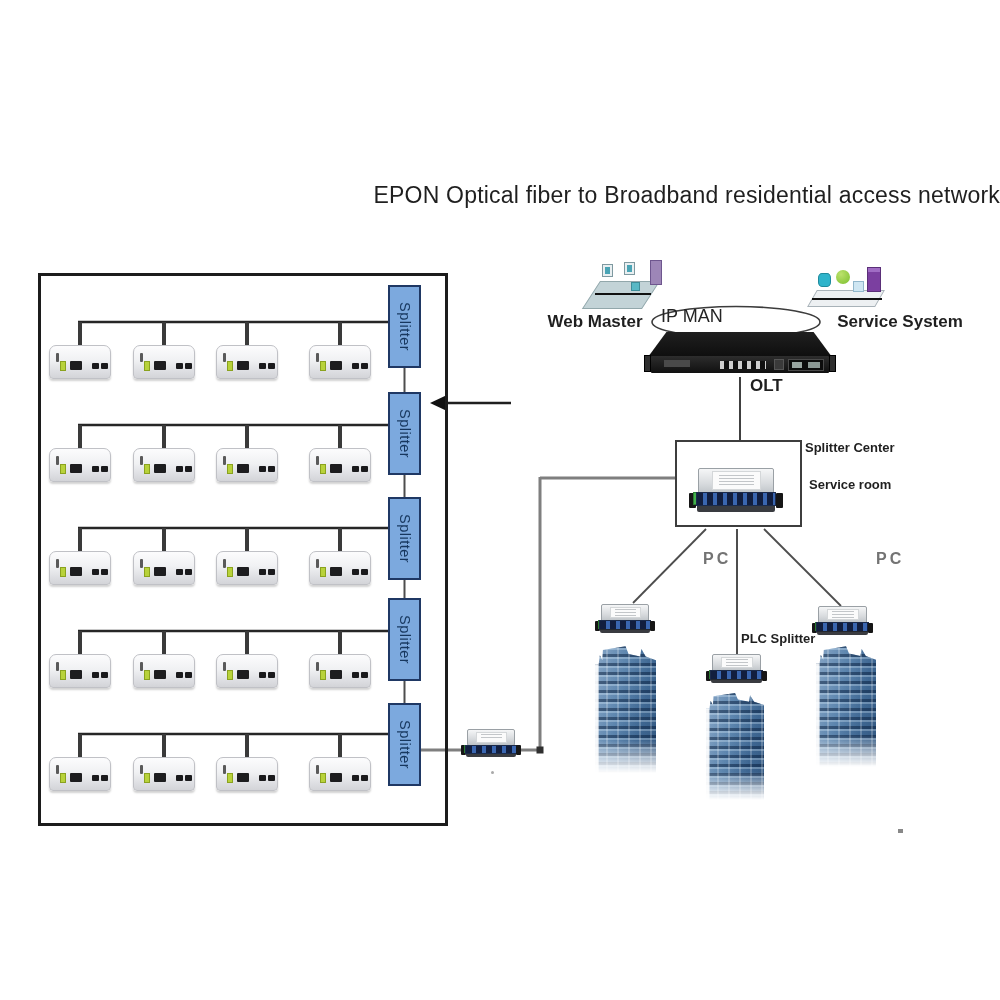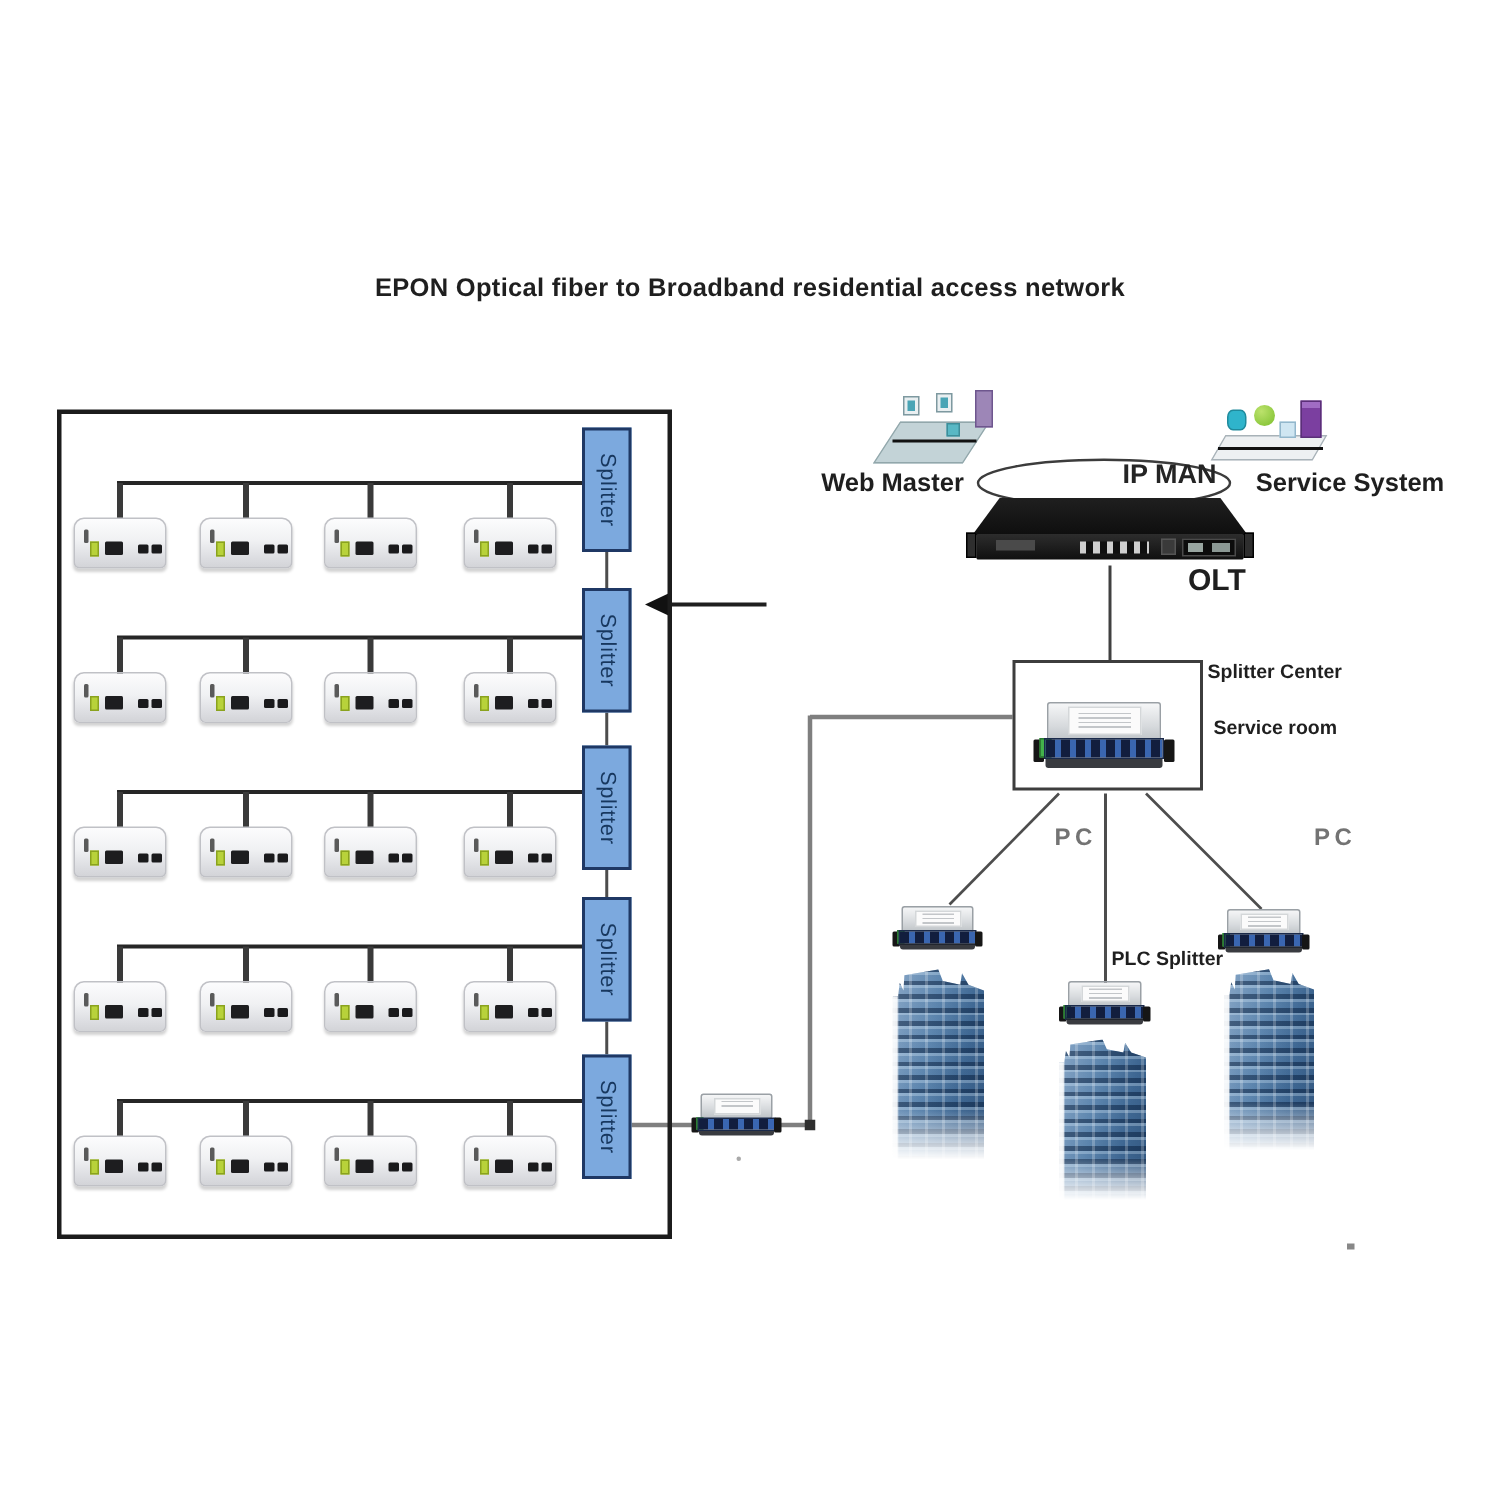--- a/index.html
+++ b/index.html
@@ -11,22 +11,22 @@
   }
   html,body{margin:0;padding:0;background:#ffffff;}
   #stage{
     position:relative;width:1000px;height:1000px;background:#ffffff;overflow:hidden;
     font-family:"Liberation Sans", sans-serif;
   }
   #wires{position:absolute;left:0;top:0;width:1000px;height:1000px;}
 
   
   .title{
-    position:absolute;left:0;top:182px;width:1000px;text-align:center;
-    font-size:17px;font-weight:700;color:#1f1f1f;letter-spacing:.2px;
+    position:absolute;left:0;top:182px;width:1000px;text-align:right;
+    font-size:23px;font-weight:400;color:#1f1f1f;letter-spacing:.2px;
   }
 
   
   .big-rect{
     position:absolute;left:38px;top:273px;width:404px;height:547px;
     border:3px solid #1c1c1c;background:transparent;
   }
 
   
   .splitter{
@@ -128,22 +128,22 @@
   .bs-cyl{position:absolute;left:10px;top:7px;width:13px;height:14px;background:#2fb4cb;border-radius:4px/5px;border:1px solid #1f8a9c;box-sizing:border-box;}
   .bs-ball{position:absolute;left:28px;top:4px;width:14px;height:14px;border-radius:50%;background:radial-gradient(circle at 35% 30%,#bce26c,#7cbf2e);}
   .bs-cube{position:absolute;left:45px;top:15px;width:11px;height:11px;background:#cfe6f2;border:1px solid #92b7cc;box-sizing:border-box;}
   .bs-box{position:absolute;left:59px;top:1px;width:14px;height:25px;background:#7b3fa0;border:1px solid #5a2f78;box-sizing:border-box;}
   .bs-box::before{content:"";position:absolute;left:0;top:0;width:100%;height:4px;background:#a06cc4;}
 
   
   .label{position:absolute;color:#1f1f1f;white-space:nowrap;}
   .lbl-webmaster{left:538px;top:312px;width:114px;text-align:center;font-size:17px;font-weight:700;}
   .lbl-billing{left:836px;top:312px;width:128px;text-align:center;font-size:17px;font-weight:700;}
-  .lbl-ipman{left:661px;top:306px;width:150px;text-align:right;font-size:18px;font-weight:700;color:#242424;}
-  .lbl-olt{left:792px;top:376px;font-size:20px;font-weight:700;}
+  .lbl-ipman{left:661px;top:306px;width:150px;text-align:left;font-size:18px;font-weight:400;color:#242424;}
+  .lbl-olt{left:750px;top:376px;font-size:17px;font-weight:700;}
   .lbl-cc1{left:805px;top:440px;font-size:13px;font-weight:700;}
   .lbl-cc2{left:809px;top:457px;font-size:13px;font-weight:700;margin-top:20px;}
   .lbl-pc{font-size:16px;font-weight:700;color:#737373;letter-spacing:3px;}
   .lbl-pc.left{left:703px;top:550px;} .lbl-pc.right{left:876px;top:550px;}
   .lbl-plcsp{left:741px;top:631px;font-size:13px;font-weight:700;}
 
   .artifact{position:absolute;left:898px;top:829px;width:5px;height:4px;background:#6a6a6a;opacity:.8;}
   .speck{position:absolute;left:491px;top:771px;width:3px;height:3px;background:#a9a9a9;border-radius:50%;}
 </style>
 </head>

